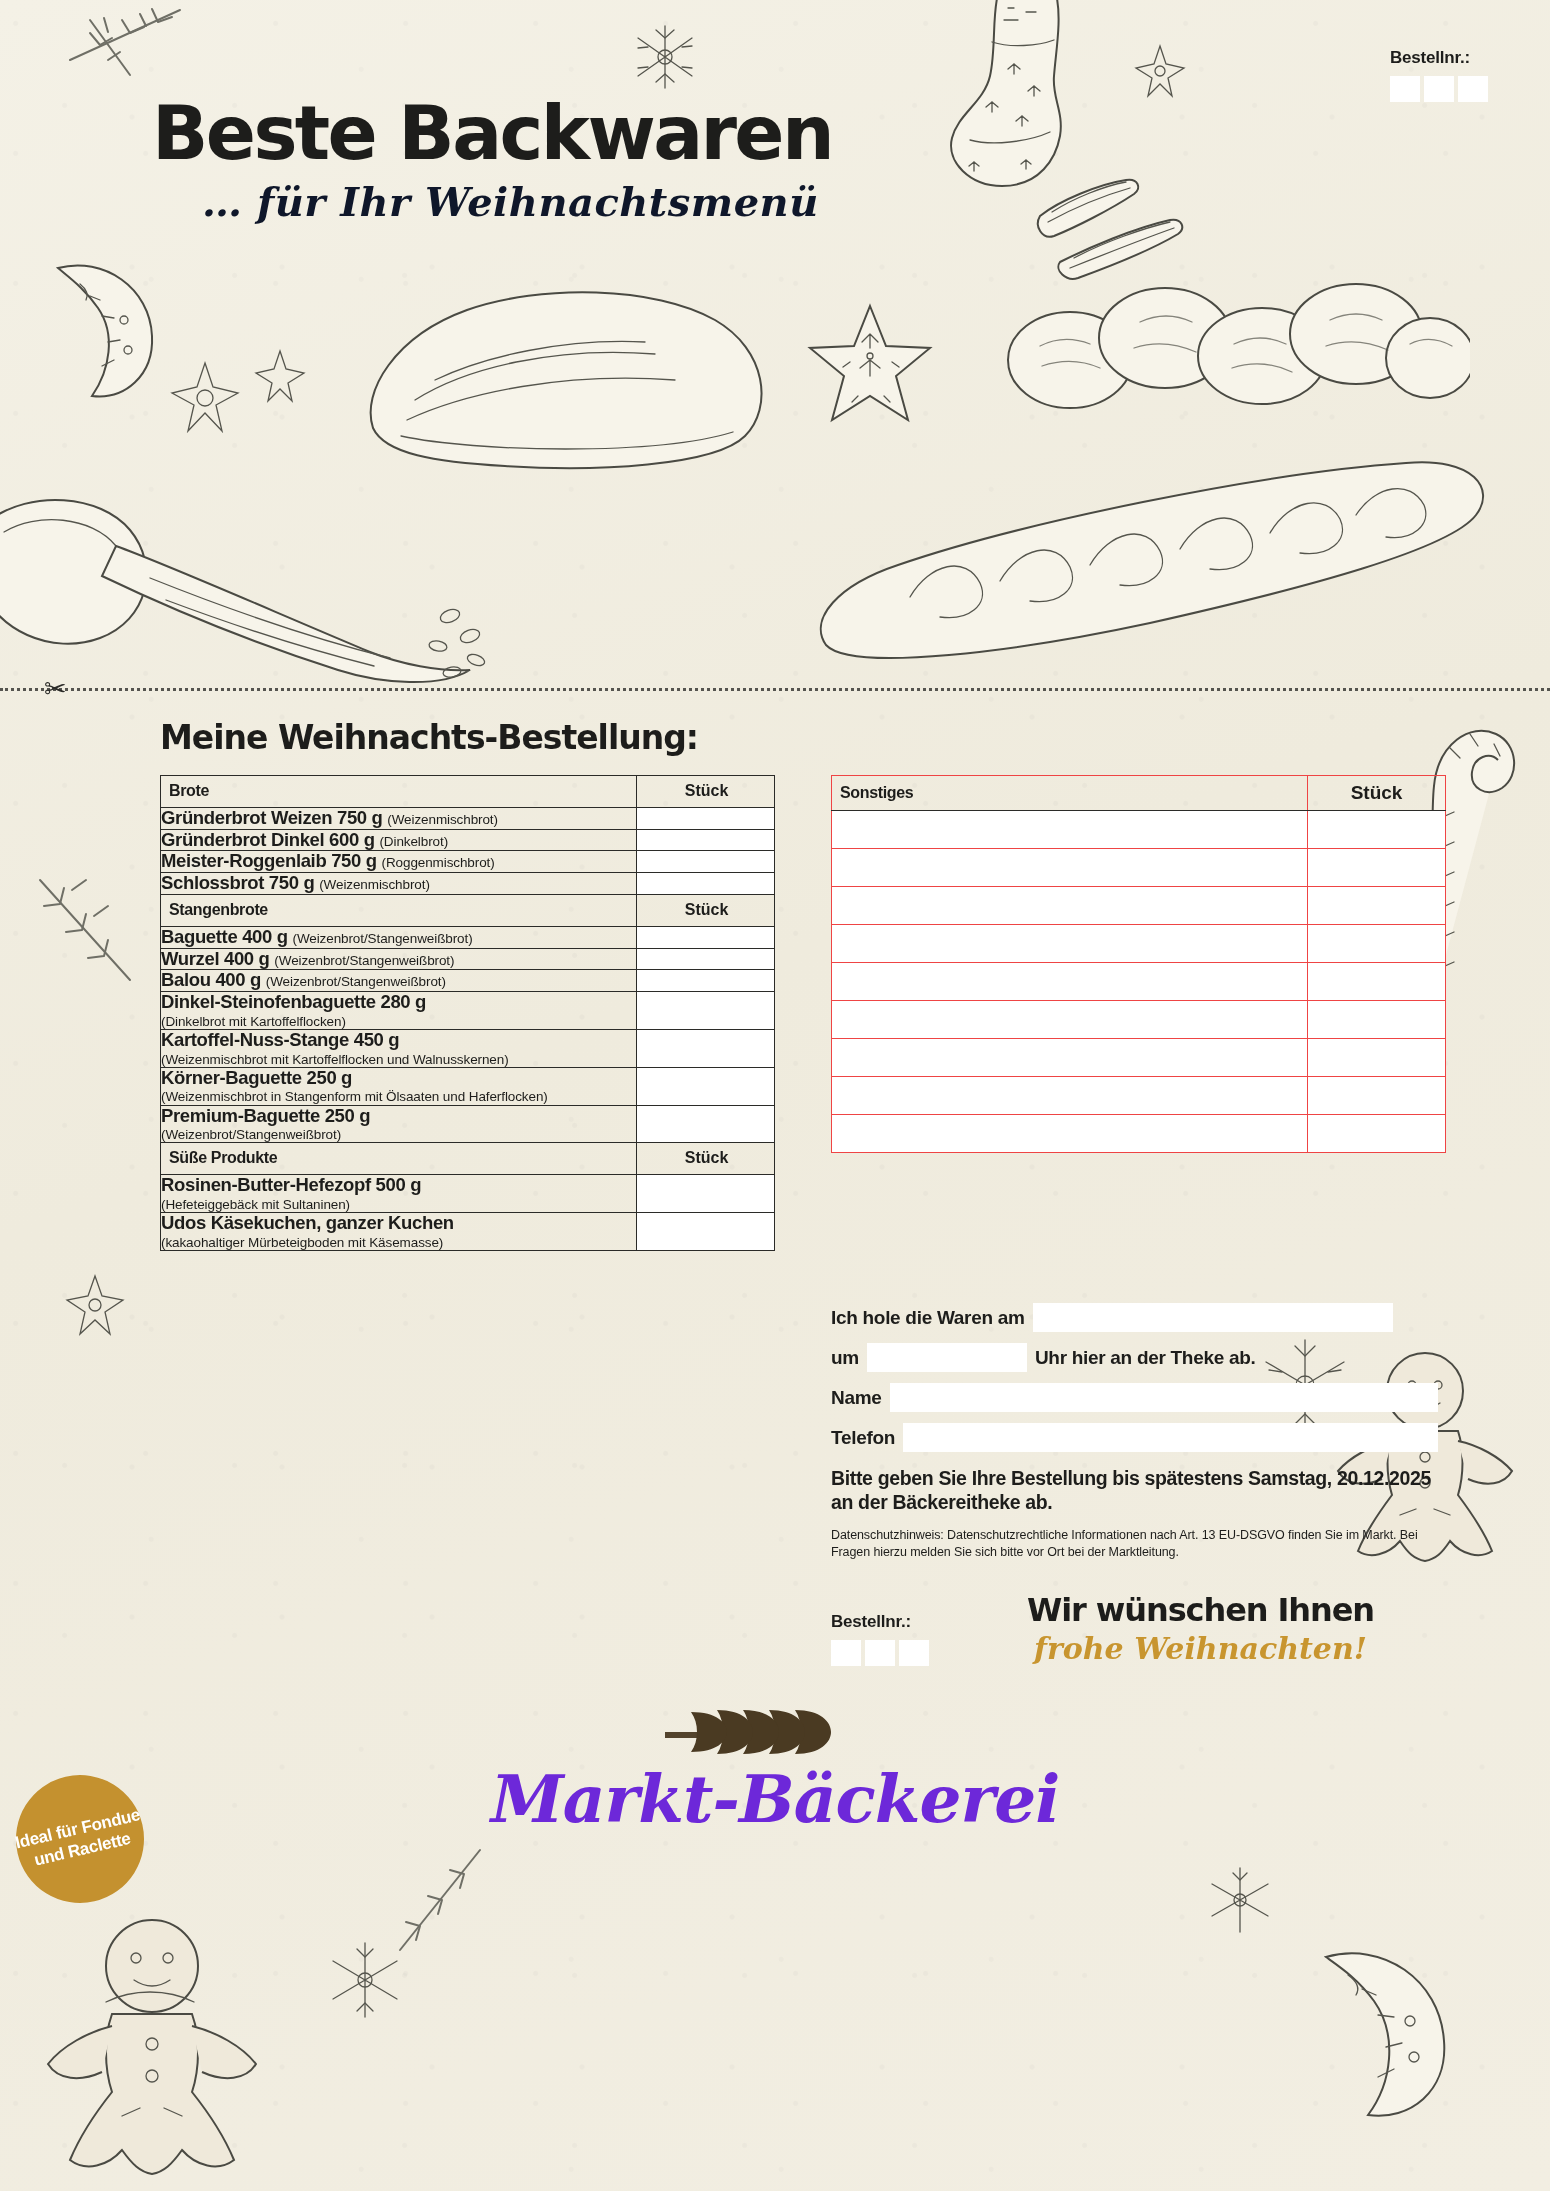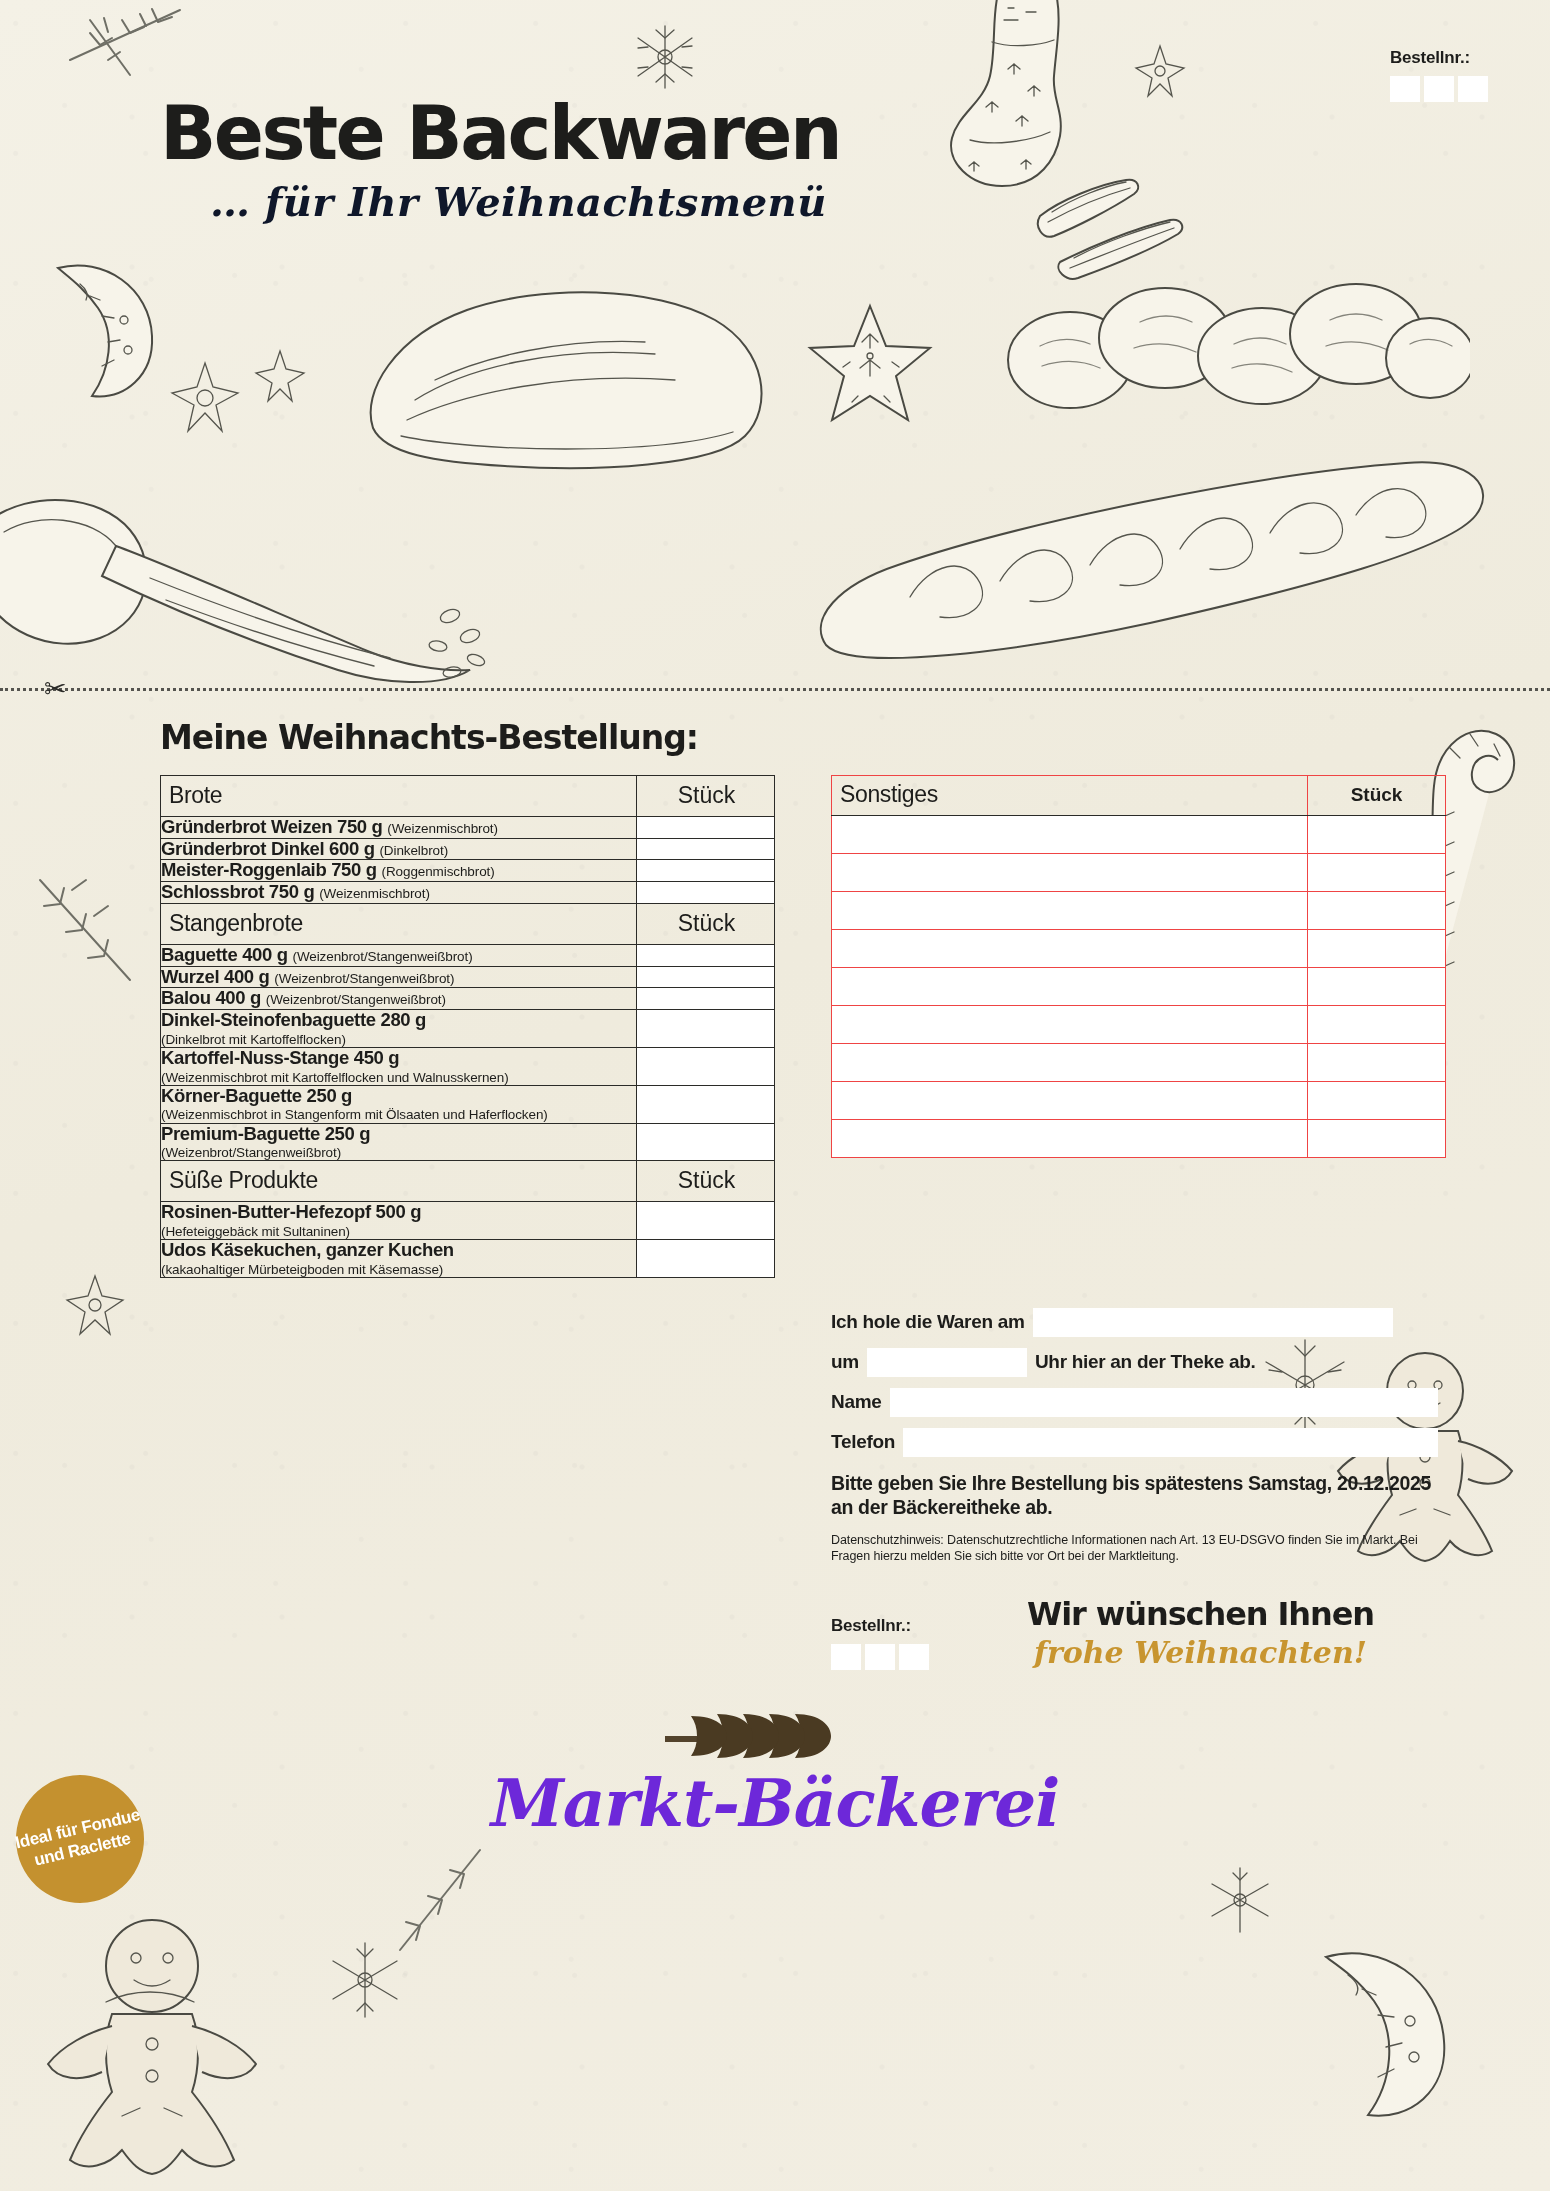--- a/index.html
+++ b/index.html
@@ -22,21 +22,21 @@
       radial-gradient(circle at 72% 33%, rgba(0,0,0,0.02) 0 2px, transparent 3px),
       radial-gradient(circle at 88% 78%, rgba(0,0,0,0.022) 0 2px, transparent 3px),
       linear-gradient(160deg, #f4f1e6 0%, #efebdd 45%, #f2eee2 100%);
     background-size: 130px 130px, 170px 170px, 210px 210px, 150px 150px, 100% 100%;
     pointer-events: none;
   }
   .content { position: relative; z-index: 3; }
 
   
   .header { position: relative; height: 690px; }
-  .title-block { position: absolute; left: 160px; top: 96px; }
+  .title-block { position: absolute; left: 152px; top: 96px; }
   .title-main {
     font-family: "DejaVu Sans", sans-serif;
     font-weight: 700;
     font-size: 74px;
     letter-spacing: -2.6px;
     line-height: 1;
     color: #1d1d1b;
   }
   .title-sub {
     font-family: "DejaVu Serif", serif;
@@ -98,22 +98,22 @@
   }
   .cell-name .sub {
     font-weight: 400;
     font-size: 13.5px;
     letter-spacing: -0.1px;
   }
   .cell-name .sub.block { display: block; margin-top: 1px; }
   .cell-qty { width: 138px; background: #ffffff; }
   .row-head .cell-name,
   .row-head .cell-qty-head {
-    font-weight: 400;
-    font-size: 23px;
+    font-weight: 700;
+    font-size: 16px;
     background: transparent;
     padding: 6px 8px 7px 8px;
   }
   .row-head .cell-qty-head { width: 138px; text-align: center; padding-left: 10px; }
   .hdr-nobg { background: transparent !important; }
 
   
   table.blanks { width: 100%; border-collapse: collapse; }
   table.blanks td { border: 1px solid #ef4444; height: 38px; background: #ffffff; padding: 0; }
   table.blanks tr.row-head td { background: transparent; border-bottom: 1px solid #2b2b28; height: auto; }

